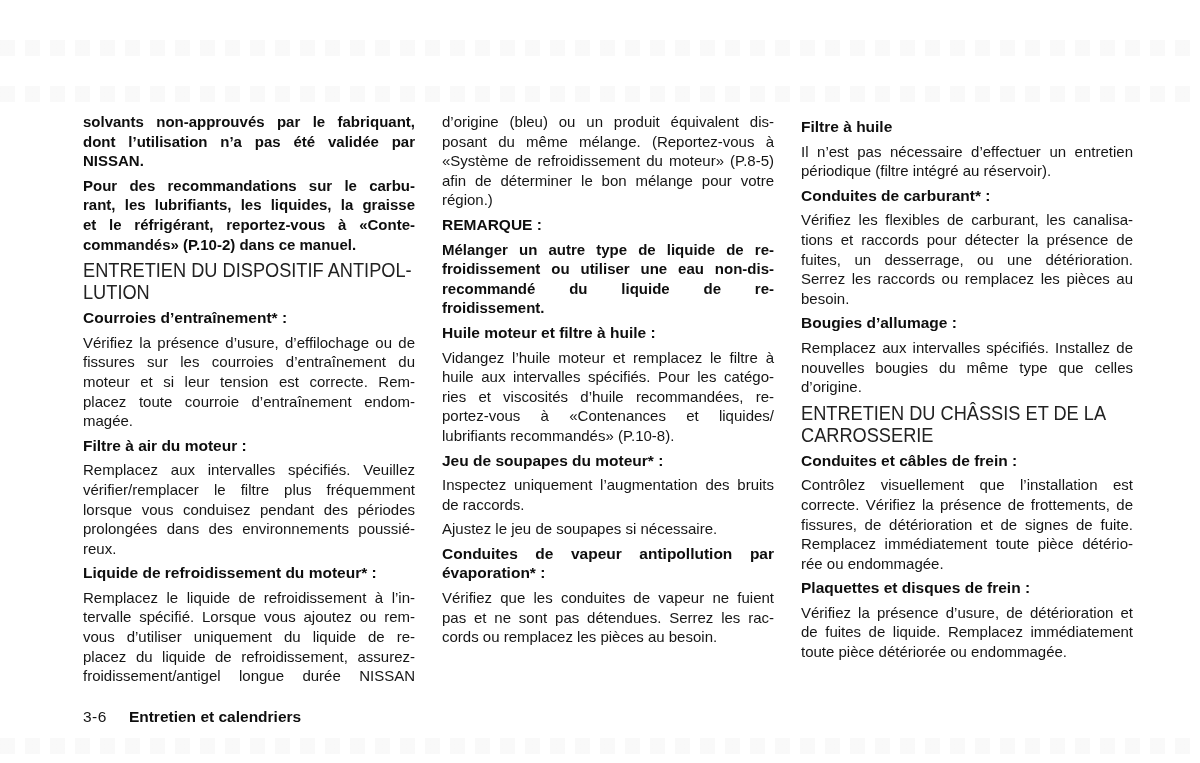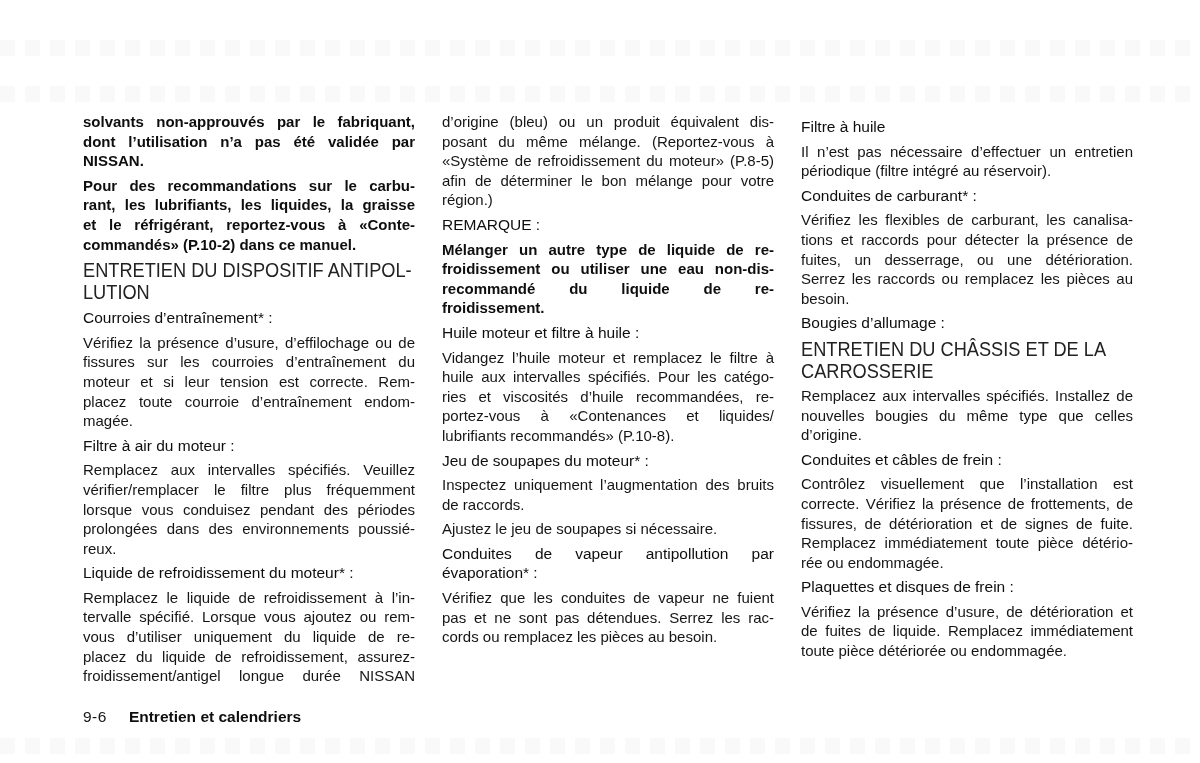--- a/index.html
+++ b/index.html
@@ -27,21 +27,21 @@
   }
   .col{width:332px;}
 
   .blk{margin:0 0 5px 0;}
   .p,.pb{
     font-size:15px;line-height:19.6px;
     text-align:justify;
   }
   .pb{font-weight:700;color:#0e0e0e;}
   .h2{
-    font-size:15.5px;line-height:19.6px;font-weight:400;color:#0e0e0e;
+    font-size:15.5px;line-height:19.6px;font-weight:700;color:#0e0e0e;
     margin-top:5px;text-align:justify;
   }
   .h1{
     font-size:20px;line-height:22px;font-weight:400;color:#222;
     margin:3px 0 4px 0;
   }
   .h1 .line{
     white-space:nowrap;
     transform:scaleX(.91);
     transform-origin:0 50%;
@@ -183,28 +183,28 @@
         <div class="blk p">
           <div class="line j">Vérifiez les flexibles de carburant, les canalisa-</div>
           <div class="line j">tions et raccords pour détecter la présence de</div>
           <div class="line j">fuites, un desserrage, ou une détérioration.</div>
           <div class="line j">Serrez les raccords ou remplacez les pièces au</div>
           <div class="line last">besoin.</div>
         </div>
         <div class="blk h2">
           <div class="line last">Bougies d’allumage :</div>
         </div>
+        <div class="blk p">
+          <div class="line j">Remplacez aux intervalles spécifiés. Installez de</div>
+          <div class="line j">nouvelles bougies du même type que celles</div>
+          <div class="line last">d’origine.</div>
+        </div>
         <div class="blk h1">
           <div class="line last">ENTRETIEN DU CHÂSSIS ET DE LA</div>
           <div class="line last">CARROSSERIE</div>
-        </div>
-        <div class="blk p">
-          <div class="line j">Remplacez aux intervalles spécifiés. Installez de</div>
-          <div class="line j">nouvelles bougies du même type que celles</div>
-          <div class="line last">d’origine.</div>
         </div>
         <div class="blk h2">
           <div class="line last">Conduites et câbles de frein :</div>
         </div>
         <div class="blk p">
           <div class="line j">Contrôlez visuellement que l’installation est</div>
           <div class="line j">correcte. Vérifiez la présence de frottements, de</div>
           <div class="line j">fissures, de détérioration et de signes de fuite.</div>
           <div class="line j">Remplacez immédiatement toute pièce détério-</div>
           <div class="line last">rée ou endommagée.</div>
@@ -214,17 +214,17 @@
         </div>
         <div class="blk p">
           <div class="line j">Vérifiez la présence d’usure, de détérioration et</div>
           <div class="line j">de fuites de liquide. Remplacez immédiatement</div>
           <div class="line last">toute pièce détériorée ou endommagée.</div>
         </div>
       </div>
     </div>
 
   <div class="footer">
-    <span class="num">9-6</span>
+    <span class="num">3-6</span>
     <span class="title">Entretien et calendriers</span>
   </div>
 
 </div>
 
 </body></html>

